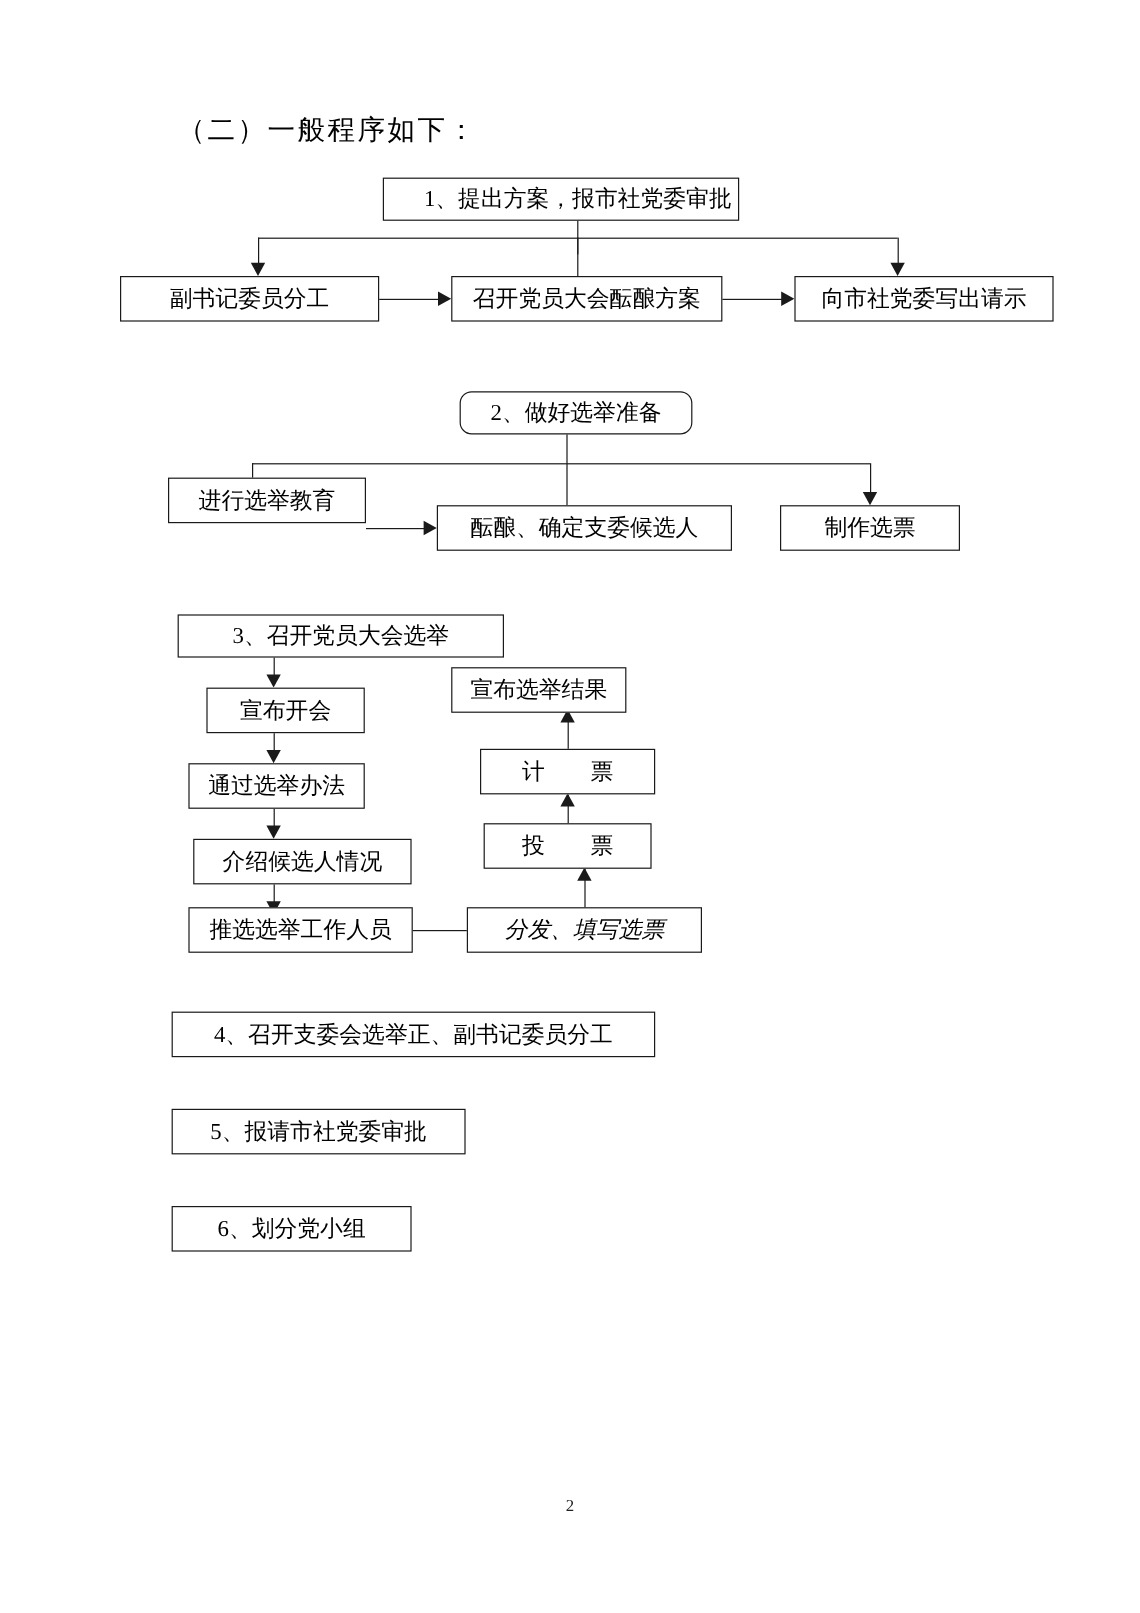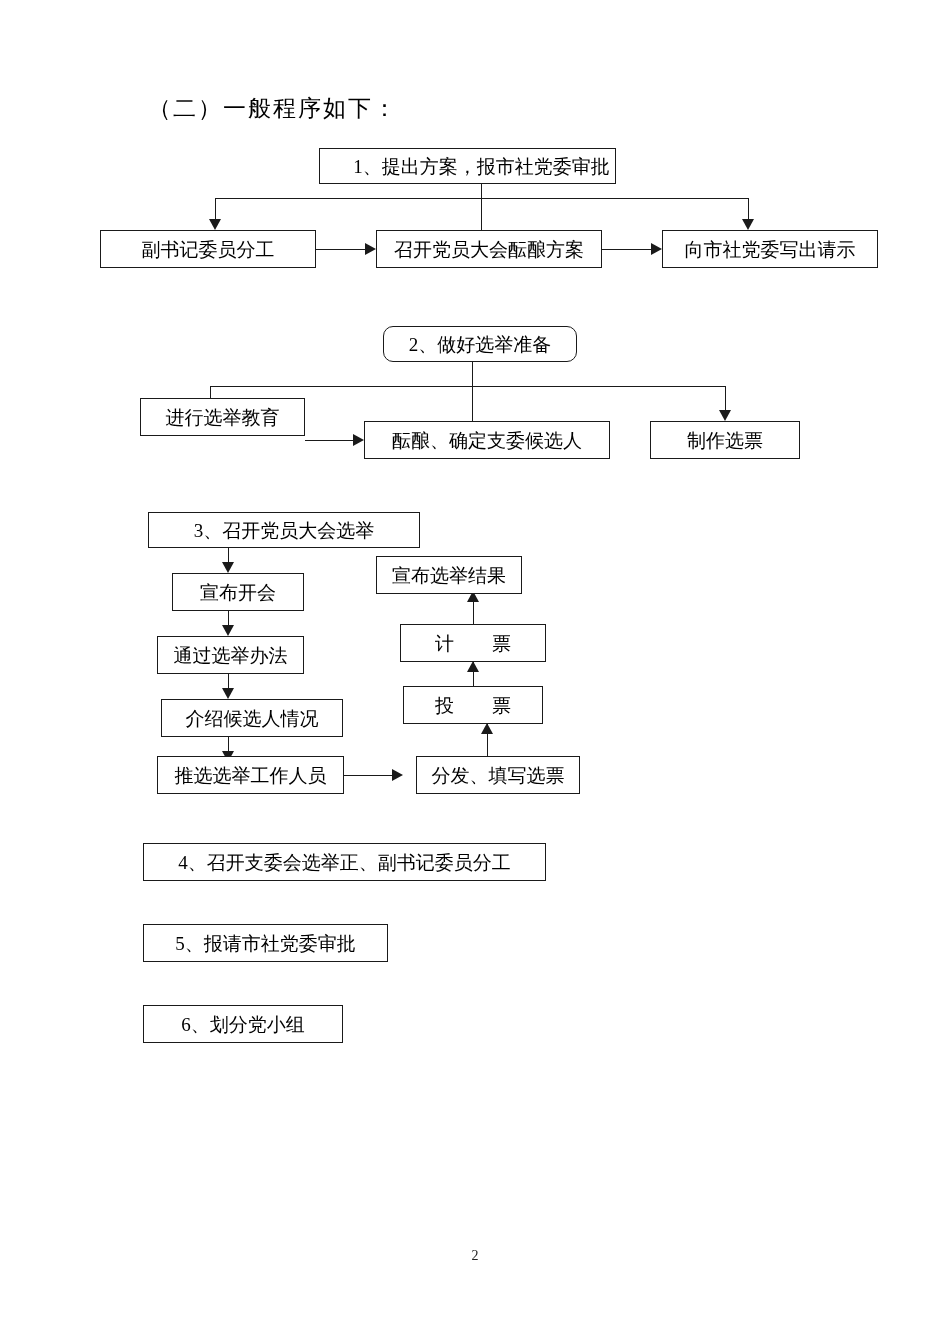--- a/index.html
+++ b/index.html
@@ -155,21 +155,21 @@
   <div class="node" style="left:161px; top:699px; width:182px; height:38px;">介绍候选人情况</div>
 
   <div class="line-v" style="left:228px; top:737px; height:18px;"></div>
   <div class="arrow-down" style="left:222px; top:751px;"></div>
 
   <div class="node" style="left:157px; top:756px; width:187px; height:38px;">推选选举工作人员</div>
 
   <div class="line-h" style="left:344px; top:775px; width:50px;"></div>
   <div class="arrow-right" style="left:392px; top:769px;"></div>
 
-  <div class="node" style="left:416px; top:756px; width:164px; height:38px;">分发、填写选票</div>
+  <div class="node" style="left:389px; top:756px; width:196px; height:38px;font-style:italic;">分发、填写选票</div>
 
   <div class="line-v" style="left:487px; top:724px; height:32px;"></div>
   <div class="arrow-up" style="left:481px; top:723px;"></div>
 
   <div class="node wide-space" style="left:403px; top:686px; width:140px; height:38px;">投　　票</div>
 
   <div class="line-v" style="left:473px; top:662px; height:24px;"></div>
   <div class="arrow-up" style="left:467px; top:661px;"></div>
 
   <div class="node wide-space" style="left:400px; top:624px; width:146px; height:38px;">计　　票</div>

